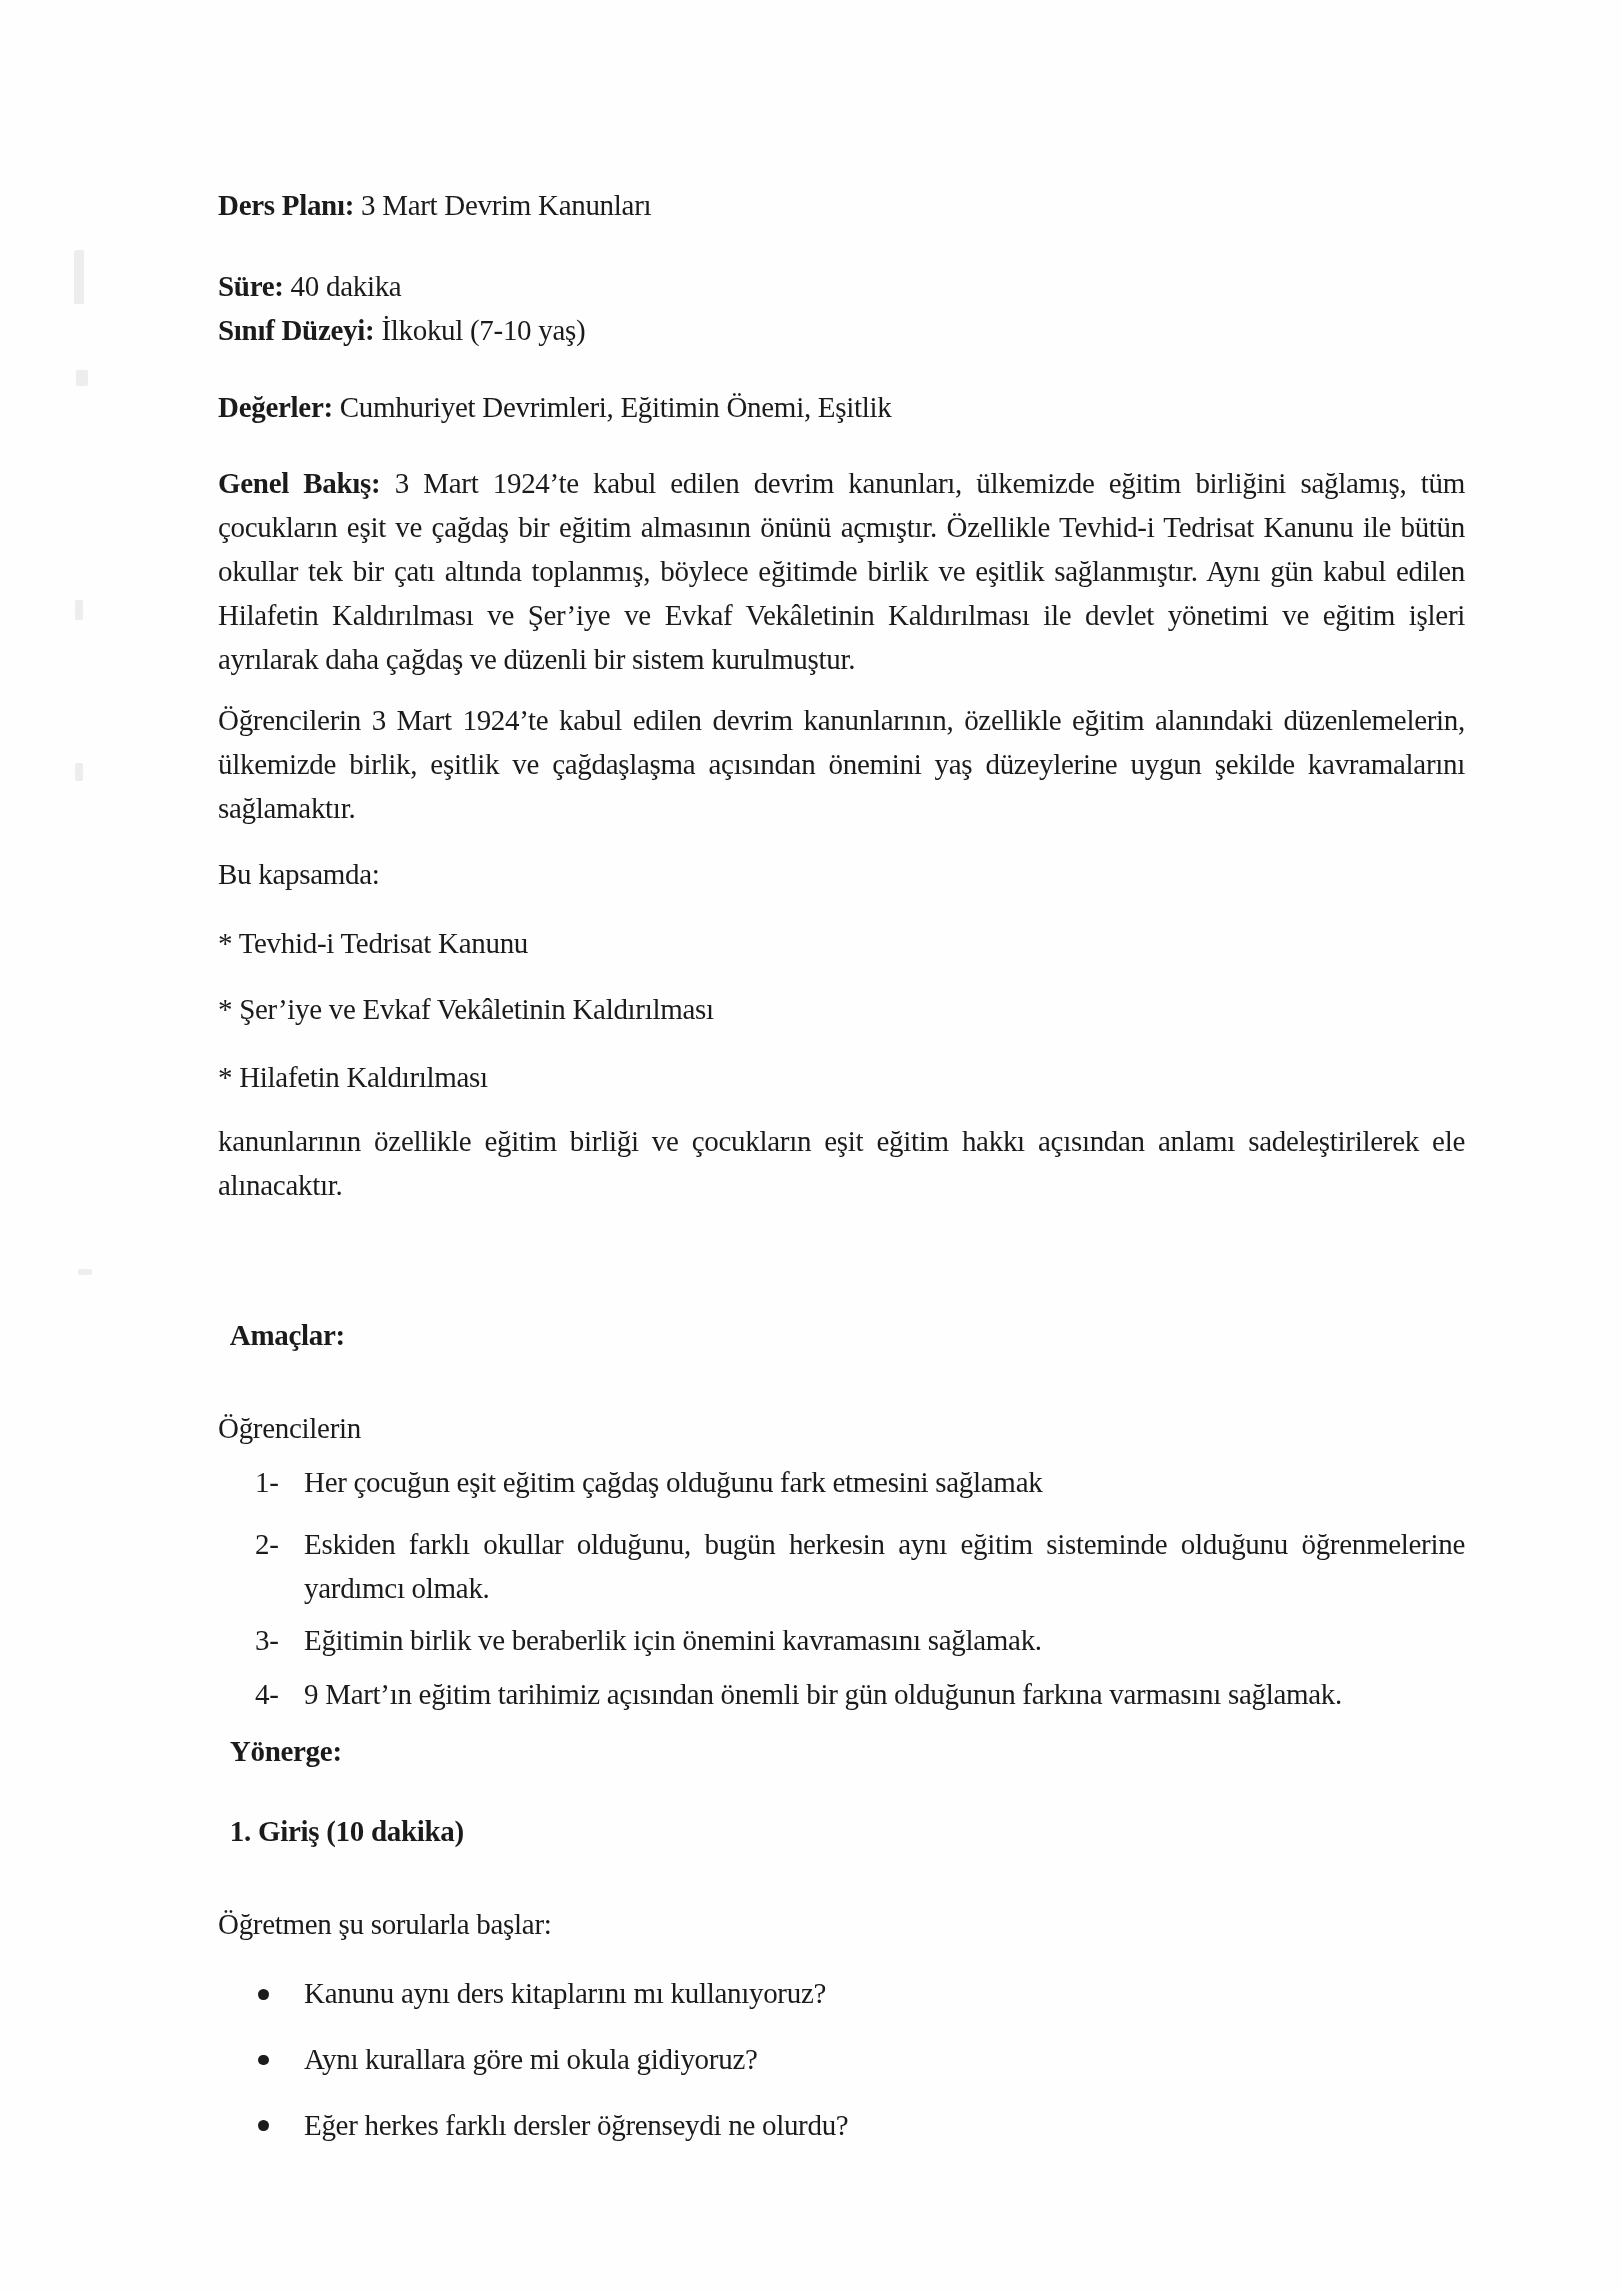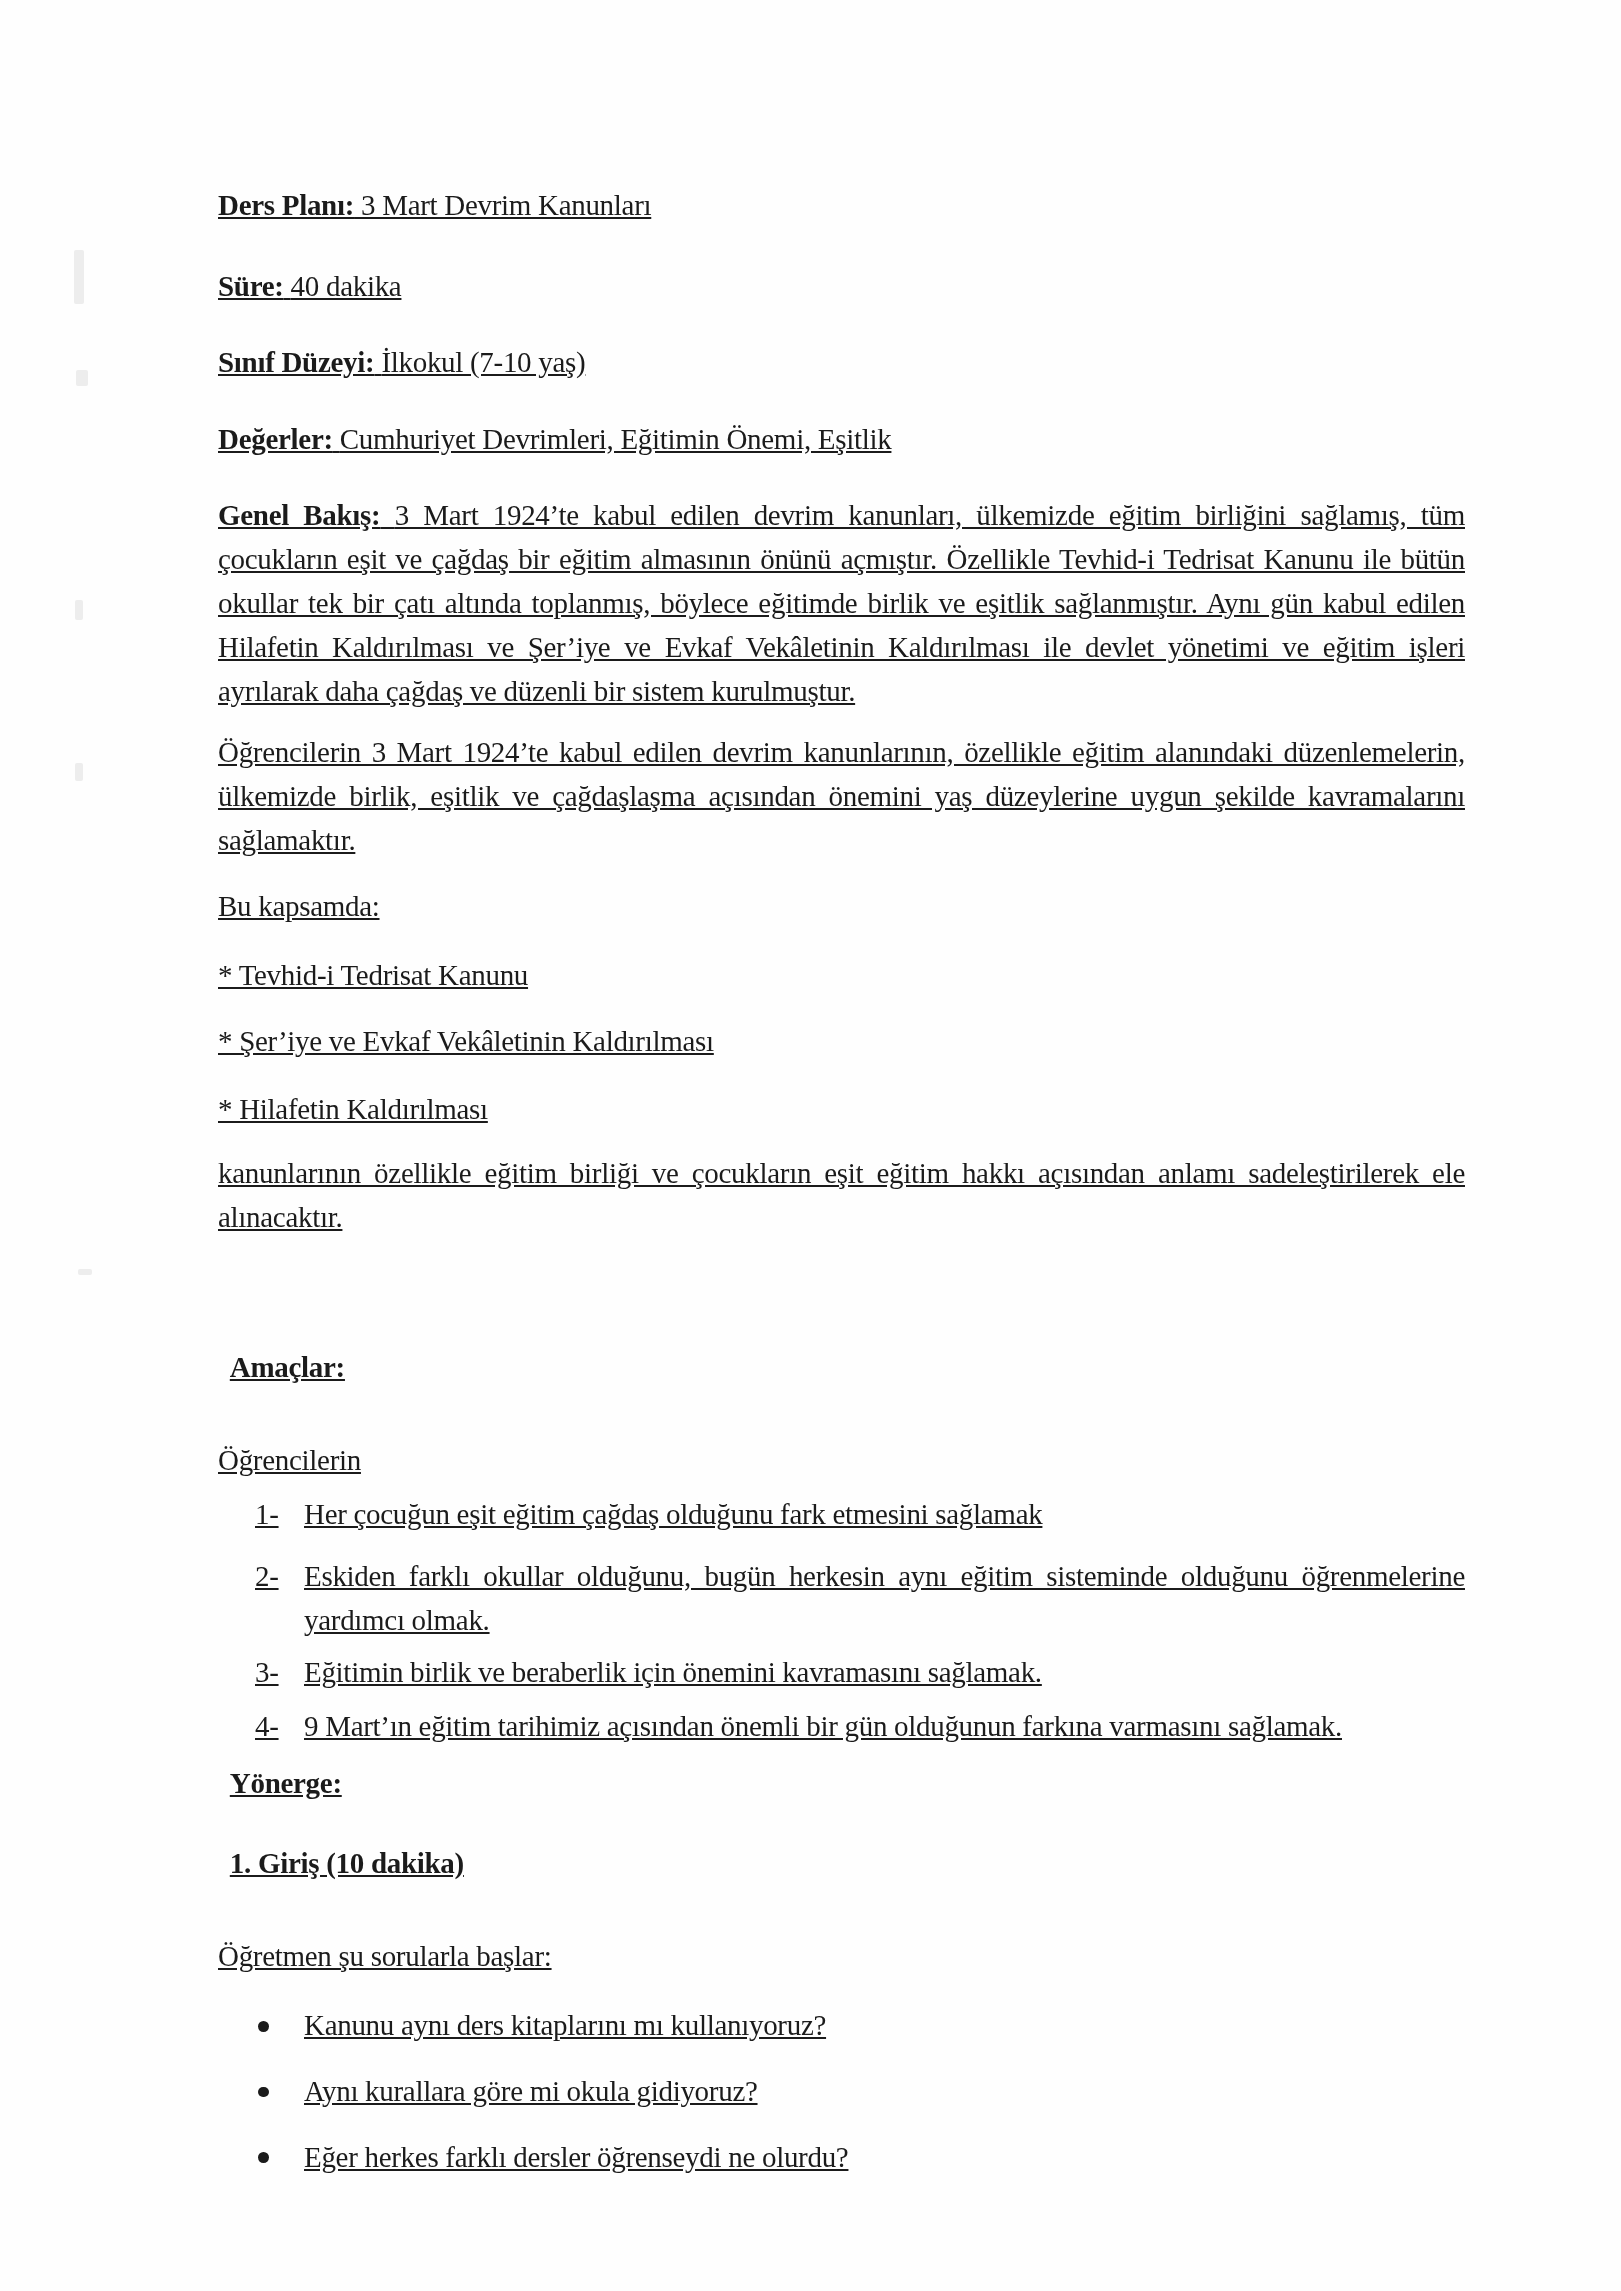--- a/index.html
+++ b/index.html
@@ -17,21 +17,20 @@
     color: #1b1b1b;
   }
   .content {
     position: absolute;
     left: 218px;
     top: 183px;
     width: 1247px;
     font-size: 29px;
     line-height: 44px;
     letter-spacing: -0.3px;
-    text-decoration: underline;
   }
   .para { margin: 0; }
   .just { text-align: justify; }
   b { font-weight: bold; }
   .indent { padding-left: 11.8px; }
 
   
   .li-row {
     display: flex;
     padding-left: 37px;
@@ -68,21 +67,21 @@
   <span class="scan-speck" style="left:74px;top:250px;width:9.8px;height:54px;"></span>
   <span class="scan-speck" style="left:76px;top:370px;width:11.8px;height:15.7px;"></span>
   <span class="scan-speck" style="left:75px;top:600px;width:7.8px;height:19.6px;"></span>
   <span class="scan-speck" style="left:75px;top:763px;width:7.8px;height:17.6px;"></span>
   <span class="scan-speck" style="left:78px;top:1269px;width:13.7px;height:5.9px;"></span>
 
   <div class="content">
 
     <p class="para" style="margin-bottom:37px"><b>Ders Planı:</b> <span>3 Mart Devrim Kanunları</span></p>
 
-    <p class="para" style="margin-bottom:32px"><b>Süre:</b> <span>40 dakika</span></p>
+    <p class="para" style=""><b>Süre:</b> <span>40 dakika</span></p>
 
     <p class="para" style="margin-bottom:33px"><b>Sınıf Düzeyi:</b> <span>İlkokul (7-10 yaş)</span></p>
 
     <p class="para" style="margin-bottom:32px"><b>Değerler:</b> <span>Cumhuriyet Devrimleri, Eğitimin Önemi, Eşitlik</span></p>
 
     <p class="para just" style="margin-bottom:16.7px"><b>Genel Bakış:</b> <span>3 Mart 1924’te kabul edilen devrim kanunları, ülkemizde eğitim birliğini sağlamış, tüm çocukların eşit ve çağdaş bir eğitim almasının önünü açmıştır. Özellikle Tevhid-i Tedrisat Kanunu ile bütün okullar tek bir çatı altında toplanmış, böylece eğitimde birlik ve eşitlik sağlanmıştır. Aynı gün kabul edilen Hilafetin Kaldırılması ve Şer’iye ve Evkaf Vekâletinin Kaldırılması ile devlet yönetimi ve eğitim işleri ayrılarak daha çağdaş ve düzenli bir sistem kurulmuştur.</span></p>
 
     <p class="para just" style="margin-bottom:22.5px">Öğrencilerin 3 Mart 1924’te kabul edilen devrim kanunlarının, özellikle eğitim alanındaki düzenlemelerin, ülkemizde birlik, eşitlik ve çağdaşlaşma açısından önemini yaş düzeylerine uygun şekilde kavramalarını sağlamaktır.</p>
 
     <p class="para" style="margin-bottom:24.5px">Bu kapsamda:</p>

